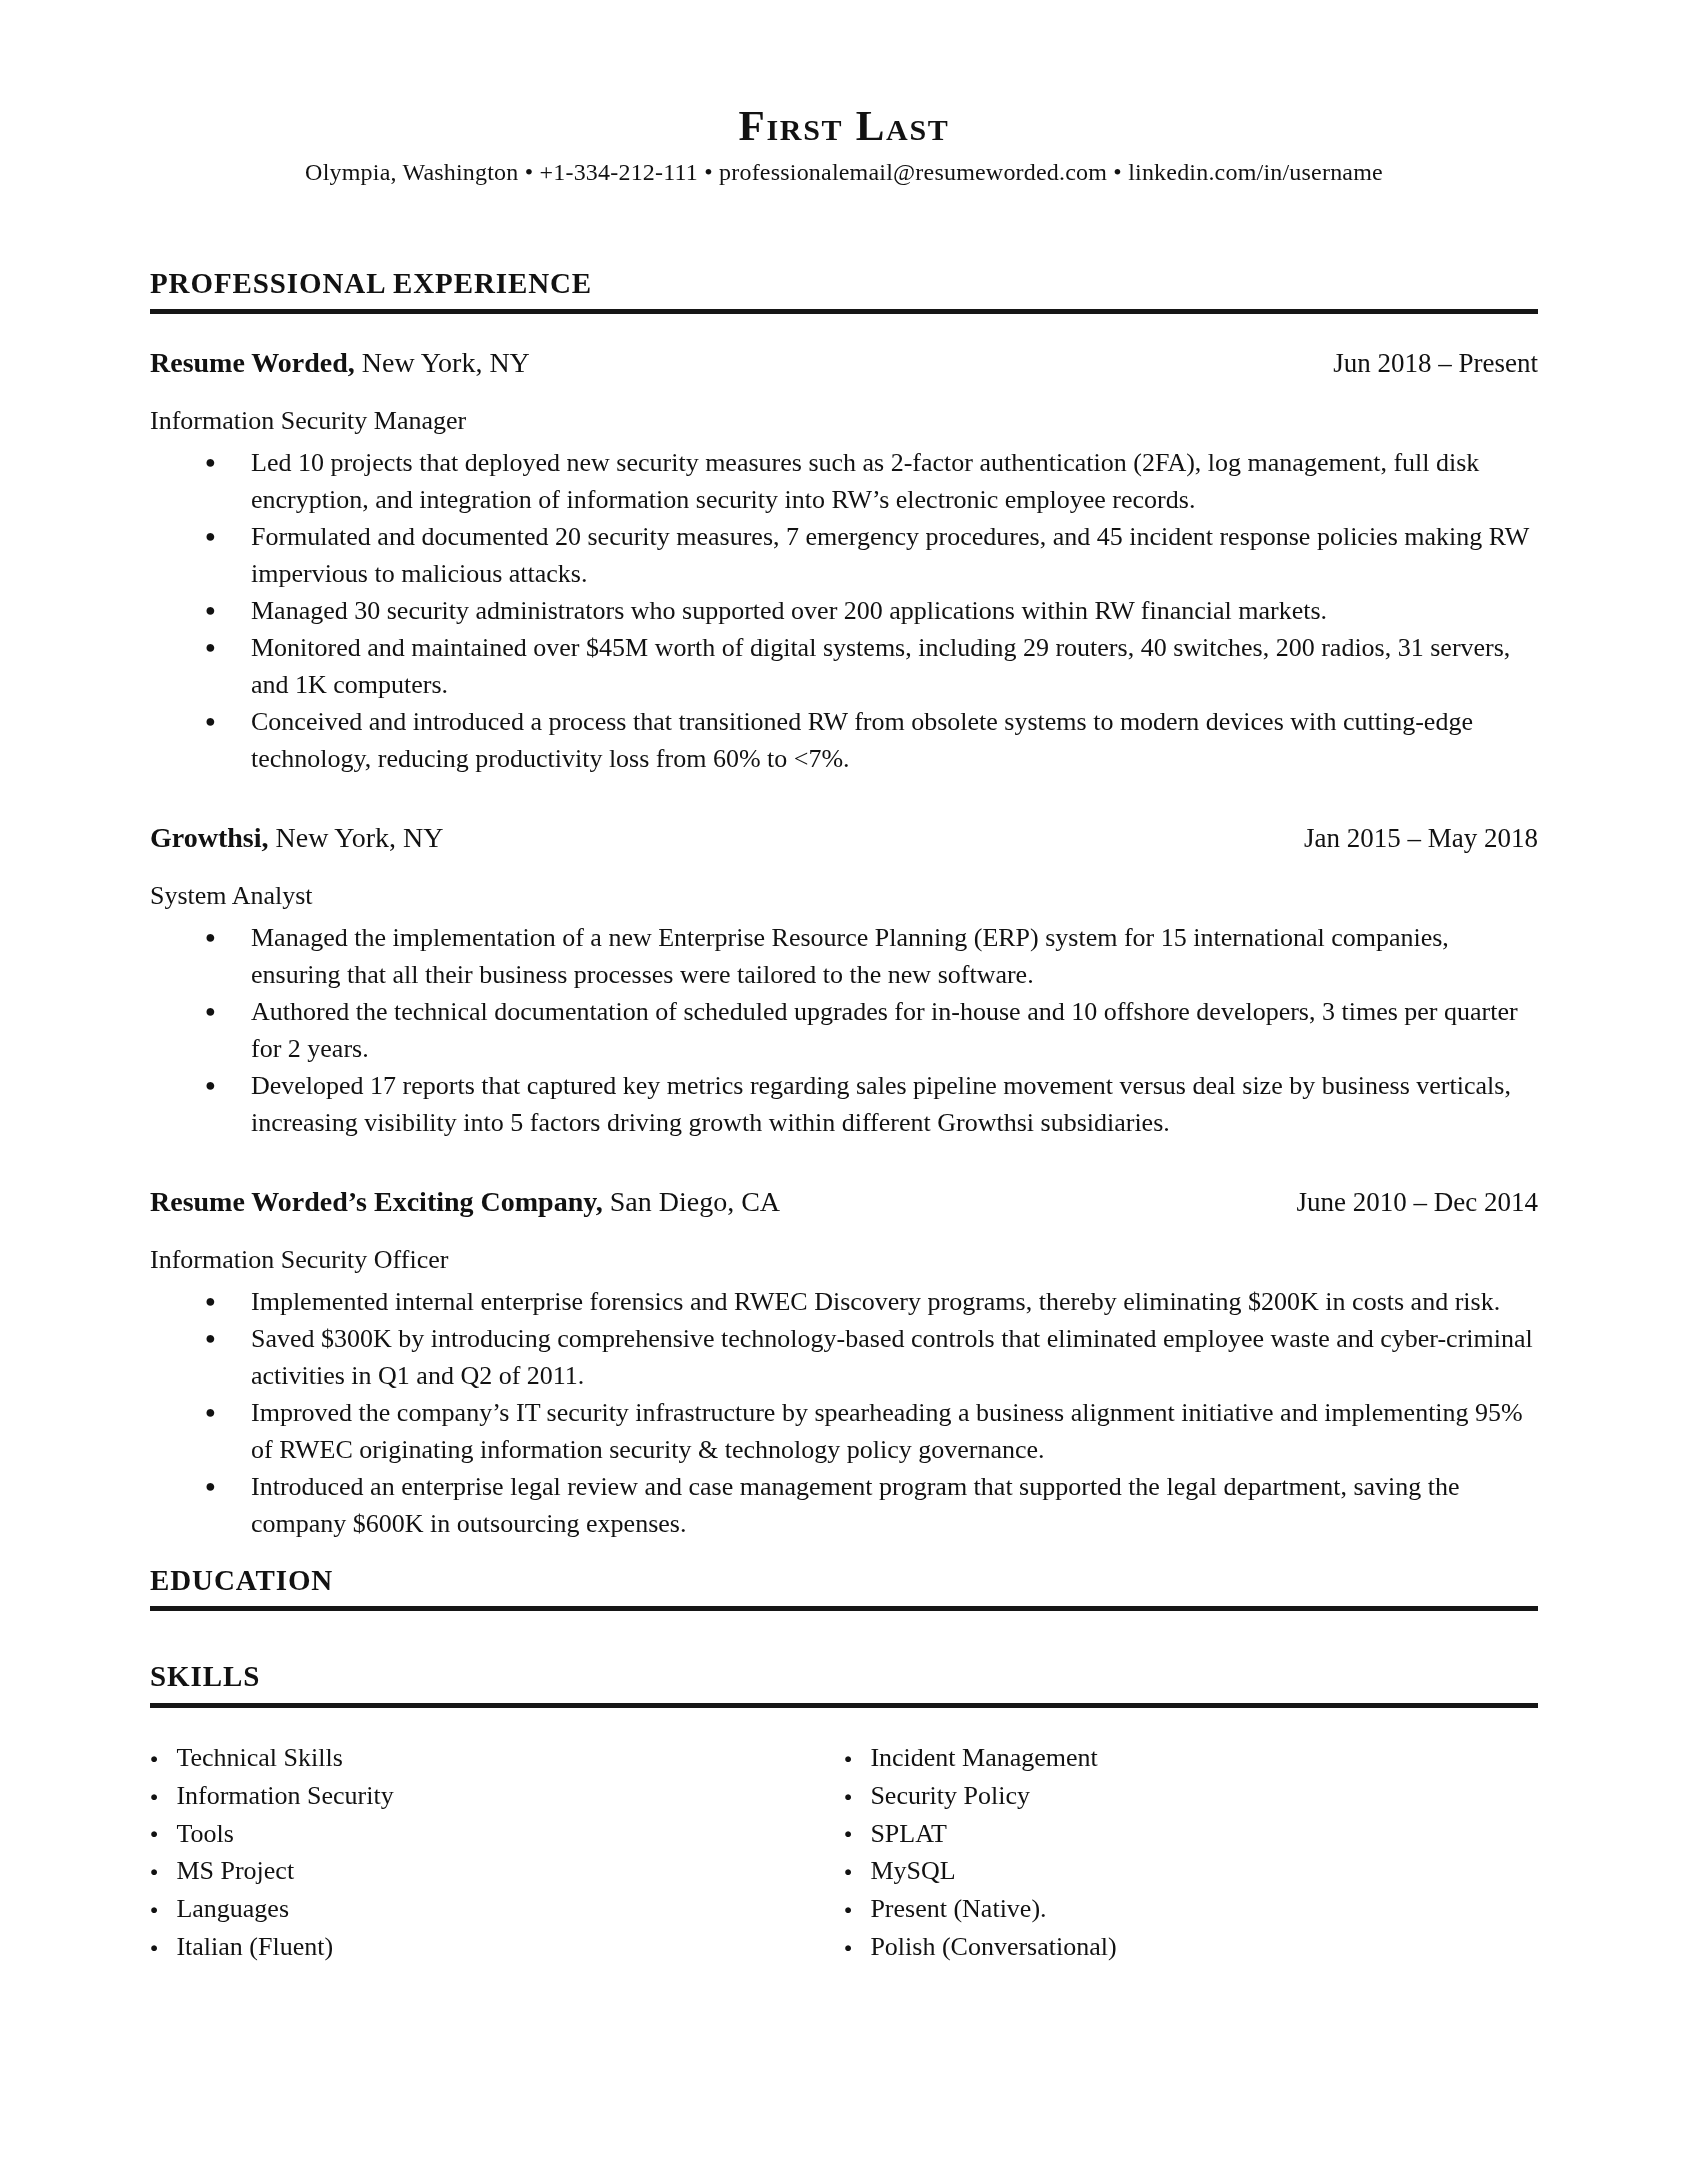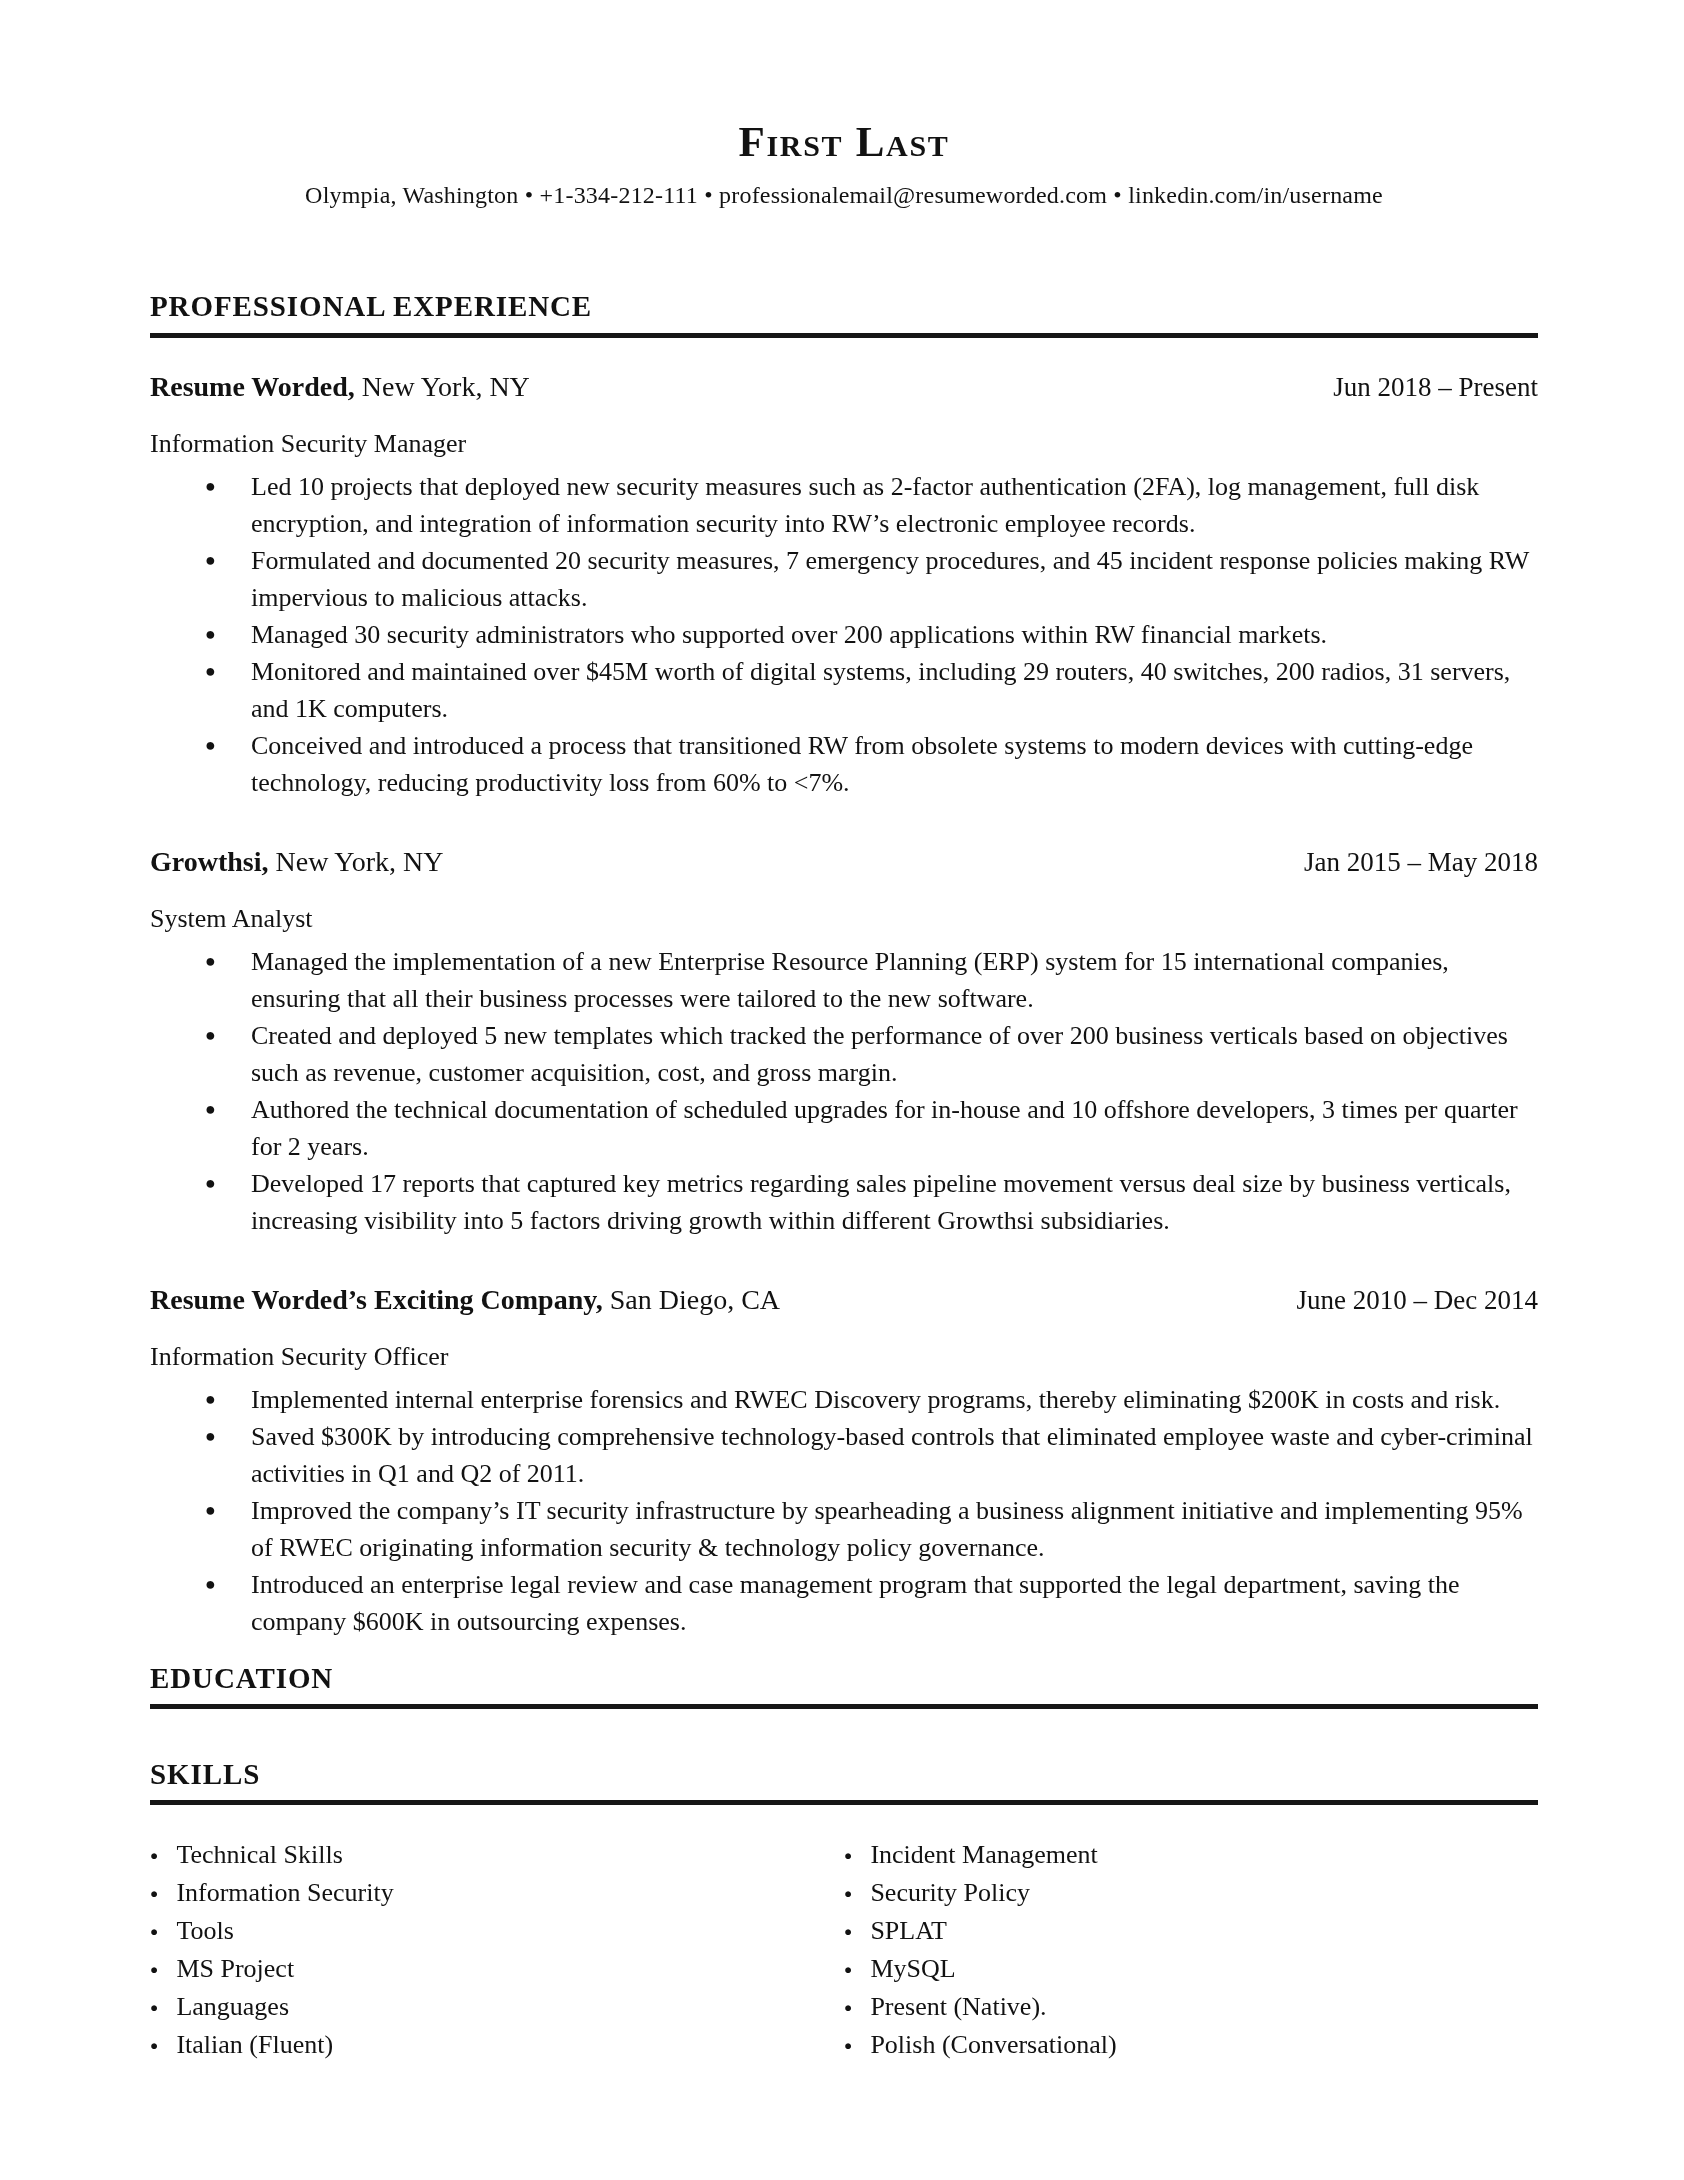--- a/index.html
+++ b/index.html
@@ -10,21 +10,21 @@
     padding: 101px 147px 0 150px;
     background: #ffffff;
     color: #121212;
     font-family: "Liberation Serif", "DejaVu Serif", serif;
     overflow: hidden;
   }
 
   
   .hdr { text-align: center; }
   .name {
-    margin: 16px;
+    margin: 0;
     font-size: 43px;
     font-weight: 700;
     font-variant: small-caps;
     letter-spacing: 1.7px;
     line-height: 1.15;
   }
   .contact {
     margin-top: 8.5px;
     font-size: 24px;
     letter-spacing: 0.2px;
@@ -140,21 +140,20 @@
     <div class="job">
       <div class="entry-header">
         <span class="entry-left">
           <b>Growthsi,</b><span> New York, NY</span>
         </span>
         <span class="entry-dates">Jan 2015 – May 2018</span>
       </div>
       <div class="job-title">System Analyst</div>
       <ul class="bullets">
         <li>Managed the implementation of a new Enterprise Resource Planning (ERP) system for 15 international companies, ensuring that all their business processes were tailored to the new software.</li>
-        <li>Created and deployed 5 new templates which tracked the performance of over 200 business verticals based on objectives such as revenue, customer acquisition, cost, and gross margin.</li>
         <li>Authored the technical documentation of scheduled upgrades for in-house and 10 offshore developers, 3 times per quarter for 2 years.</li>
         <li>Developed 17 reports that captured key metrics regarding sales pipeline movement versus deal size by business verticals, increasing visibility into 5 factors driving growth within different Growthsi subsidiaries.</li>
       </ul>
     </div>
 
     <div class="job">
       <div class="entry-header">
         <span class="entry-left">
           <b>Resume Worded’s Exciting Company,</b><span> San Diego, CA</span>
         </span>

